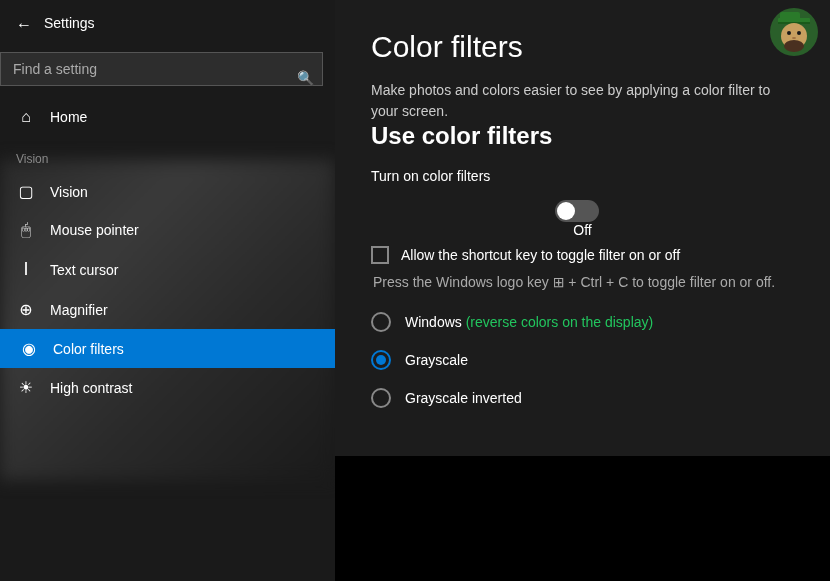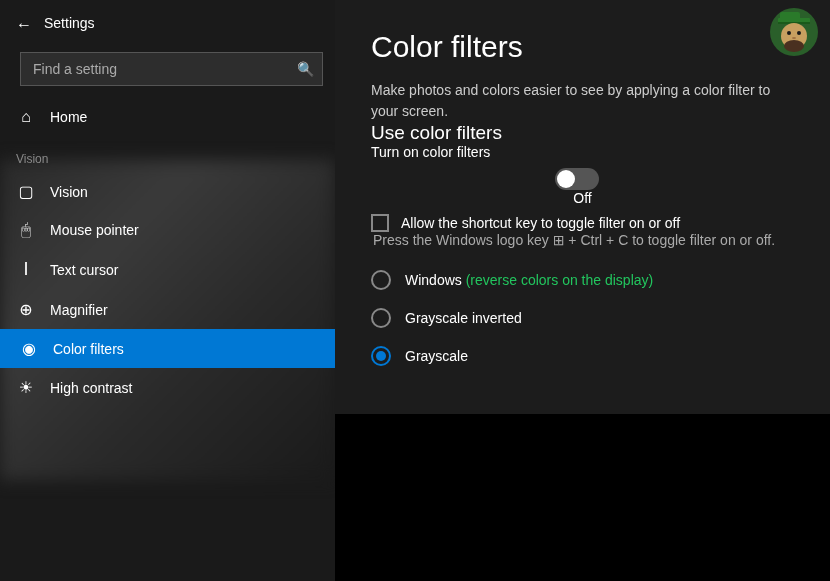--- a/index.html
+++ b/index.html
@@ -43,24 +43,24 @@
       align-items: center;
     }
 
     .sidebar-title {
       font-size: 14px;
       font-weight: 400;
       color: #fff;
     }
 
     .search-bar {
-      margin: 6px 12px 12px 20px;
-      position: relative;
-      display: flex;
-      align-items: center;
+      margin: 6px 12px 12px 0;
+      position: relative;
+      display: flex;
+      align-items: flex-end;
     }
 
     .search-bar input {
       width: 100%;
       background: #2d2d2d;
       border: 1px solid #555;
       color: #fff;
       padding: 8px 36px 8px 12px;
       font-size: 14px;
       outline: none;
@@ -156,36 +156,37 @@
     }
 
     .page-description {
       font-size: 14px;
       color: #ccc;
       line-height: 1.5;
       max-width: 420px;
     }
 
     .section-title {
-      font-size: 19px;
-      font-weight: 400;
+      font-size: 24px;
+      font-weight: 700;
+      margin-bottom: 18px;
       color: #fff;
     }
 
     .toggle-row {
       display: flex;
       align-items: center;
       gap: 0;
       flex-direction: column;
     }
 
     .toggle-label-text {
       font-size: 14px;
       color: #fff;
-      margin-bottom: 8px;
+      margin-bottom: 16px;
     }
 
     .toggle-switch {
       width: 44px;
       height: 22px;
       background: #555;
       border-radius: 11px;
       position: relative;
       cursor: pointer;
       margin-right: 12px;
@@ -204,20 +205,21 @@
 
     .toggle-off-label {
       font-size: 14px;
       color: #fff;
     }
 
     .checkbox-row {
       display: flex;
       align-items: center;
       gap: 12px;
+      margin-bottom: 10px;
       margin-top: 8px;
     }
 
     .checkbox-box {
       width: 18px;
       height: 18px;
       border: 2px solid #888;
       background: transparent;
       flex-shrink: 0;
       cursor: pointer;
@@ -418,22 +420,22 @@
 
     <div class="radio-option">
       <div class="radio-circle"></div>
       <span class="radio-text">
         <span>Windows</span>
         <span class="radio-sub">(reverse colors on the display)</span>
       </span>
     </div>
 
     <div class="radio-option">
+      <div class="radio-circle selected"></div>
+      <span class="radio-text">Grayscale</span>
+    </div>
+
+    <div class="radio-option">
       <div class="radio-circle"></div>
       <span class="radio-text">Grayscale inverted</span>
     </div>
-
-    <div class="radio-option">
-      <div class="radio-circle selected"></div>
-      <span class="radio-text">Grayscale</span>
-    </div>
   </div>
 </div>
 
 </body></html>

